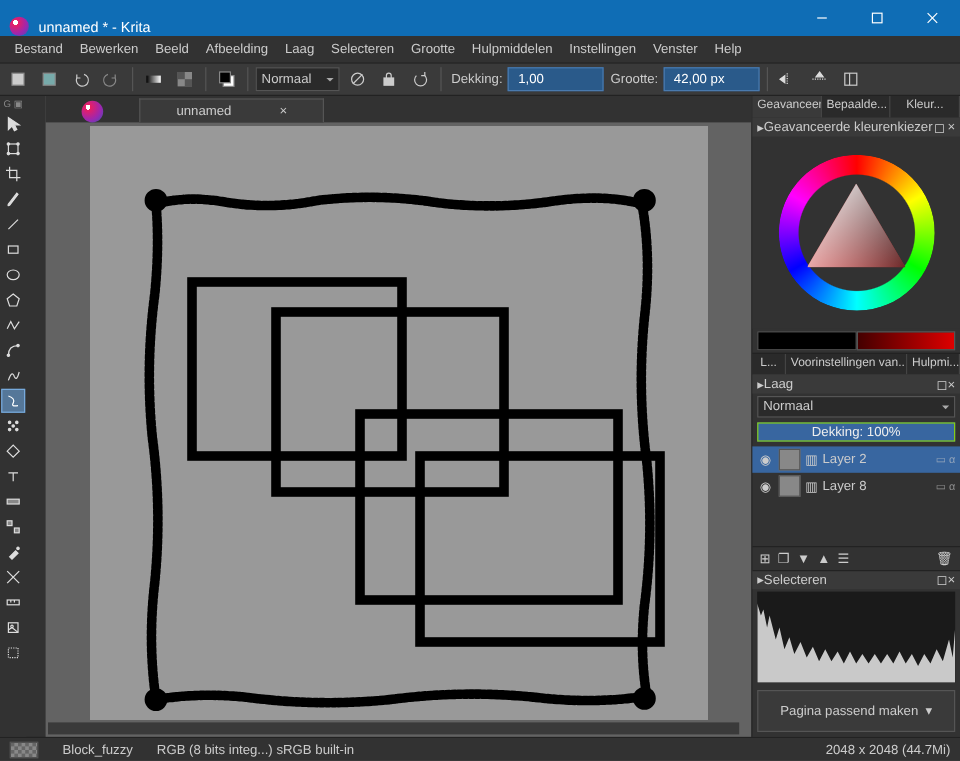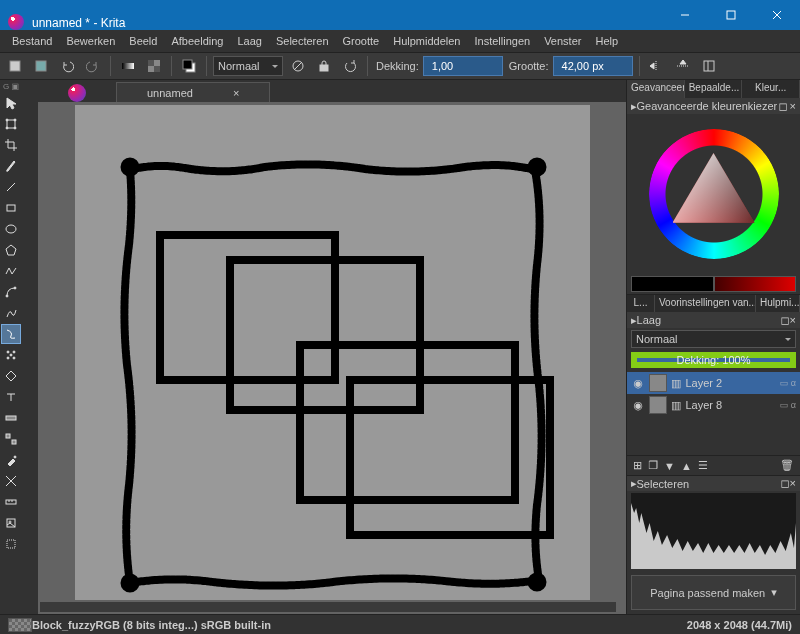--- a/index.html
+++ b/index.html
@@ -43,32 +43,32 @@
 .wheel { position: relative; width: 130px; height: 130px; }
 .ring { width: 130px; height: 130px; border-radius: 50%; background: conic-gradient(red, yellow, lime, cyan, blue, magenta, red); mask: radial-gradient(circle, transparent 48px, #000 49px); -webkit-mask: radial-gradient(circle, transparent 48px, #000 49px);}
 .tri { position: absolute; top: 24px; left: 24px; width: 82px; height: 82px; background: linear-gradient(135deg, #fff, transparent), linear-gradient(225deg, #000, transparent), #d33; clip-path: polygon(50% 0, 100% 85%, 0 85%); }
 .colorbars { height: 16px; display: flex; margin: 2px 4px; }
 .cbL { flex: 1; background: #000; border: 1px solid #555;}
 .cbR { flex: 1; background: linear-gradient(90deg,#400,#d00); border: 1px solid #555;}
 .panel-tabs2 { height: 18px; display: flex; background: #2a2a2a; border-top: 1px solid #222;}
 .layers-head { padding: 0 4px; background: #3a3a3a; display: flex; align-items: center; height: 16px; font-size: 10px;}
 .blend { margin: 2px 4px; height: 18px; background: #2a2a2a; border: 1px solid #555; padding: 0 4px; display: flex; align-items: center; position: relative; }
 .blend::after { content:""; position:absolute; right:4px; border:3px solid transparent; border-top-color:#aaa; top:7px;}
-.opacity-bar { margin: 2px 4px 4px; height: 16px; background: #3866a0; display: flex; align-items: center; justify-content: center; font-size: 10px; color: #eee; border: 6px solid #84cc16;}
+.opacity-bar { margin: 2px 4px 4px; height: 16px; background: #3866a0; display: flex; align-items: center; justify-content: center; font-size: 10px; color: #eee; border: 1px solid #84cc16;}
 .layerlist { flex: 0 0 auto; }
 .layer { height: 22px; display: flex; align-items: center; padding: 0 4px; gap: 4px; }
 .layer.sel { background: #3866a0; }
 .layer .eye { width: 14px; text-align: center; }
 .layer .thumb { width: 18px; height: 18px; background: #888; border: 1px solid #555; }
 .layer-btns { height: 20px; display: flex; align-items: center; gap: 6px; padding: 0 6px; margin-top: auto; border-top: 1px solid #222;}
 .histo-head { height: 16px; background: #3a3a3a; display: flex; align-items: center; padding: 0 4px; font-size: 10px; border-top: 1px solid #222;}
 .histogram { height: 76px; background: #1a1a1a; margin: 2px 4px 4px; position: relative; overflow: hidden; }
 .histogram svg { width: 100%; height: 100%; }
 .fit-btn { margin: 2px 4px 4px; height: 35px; background: #3a3a3a; border: 1px solid #555; display: flex; align-items: center; justify-content: center; font-size: 10px; }
-.statusbar { height: 20px; background: #323232; border-top: 1px solid #222; display: flex; align-items: center; padding: 0 8px; font-size: 10px; font-weight: bold; }
+.statusbar { height: 20px; background: #323232; border-top: 1px solid #222; display: flex; align-items: center; padding: 0 8px; gap: 20px; font-size: 10px; }
 .statusbar .sb-swatch { width: 24px; height: 14px; background: repeating-conic-gradient(#888 0 25%, #666 0 50%) 0 0/6px 6px; border:1px solid #555;}
 .sp { flex: 1; }
 </style>
 </head>
 <body>
 
 <div class="titlebar">
   <div class="logo"></div>
   <div class="title">unnamed * - Krita</div>
   <div class="winbtns">

